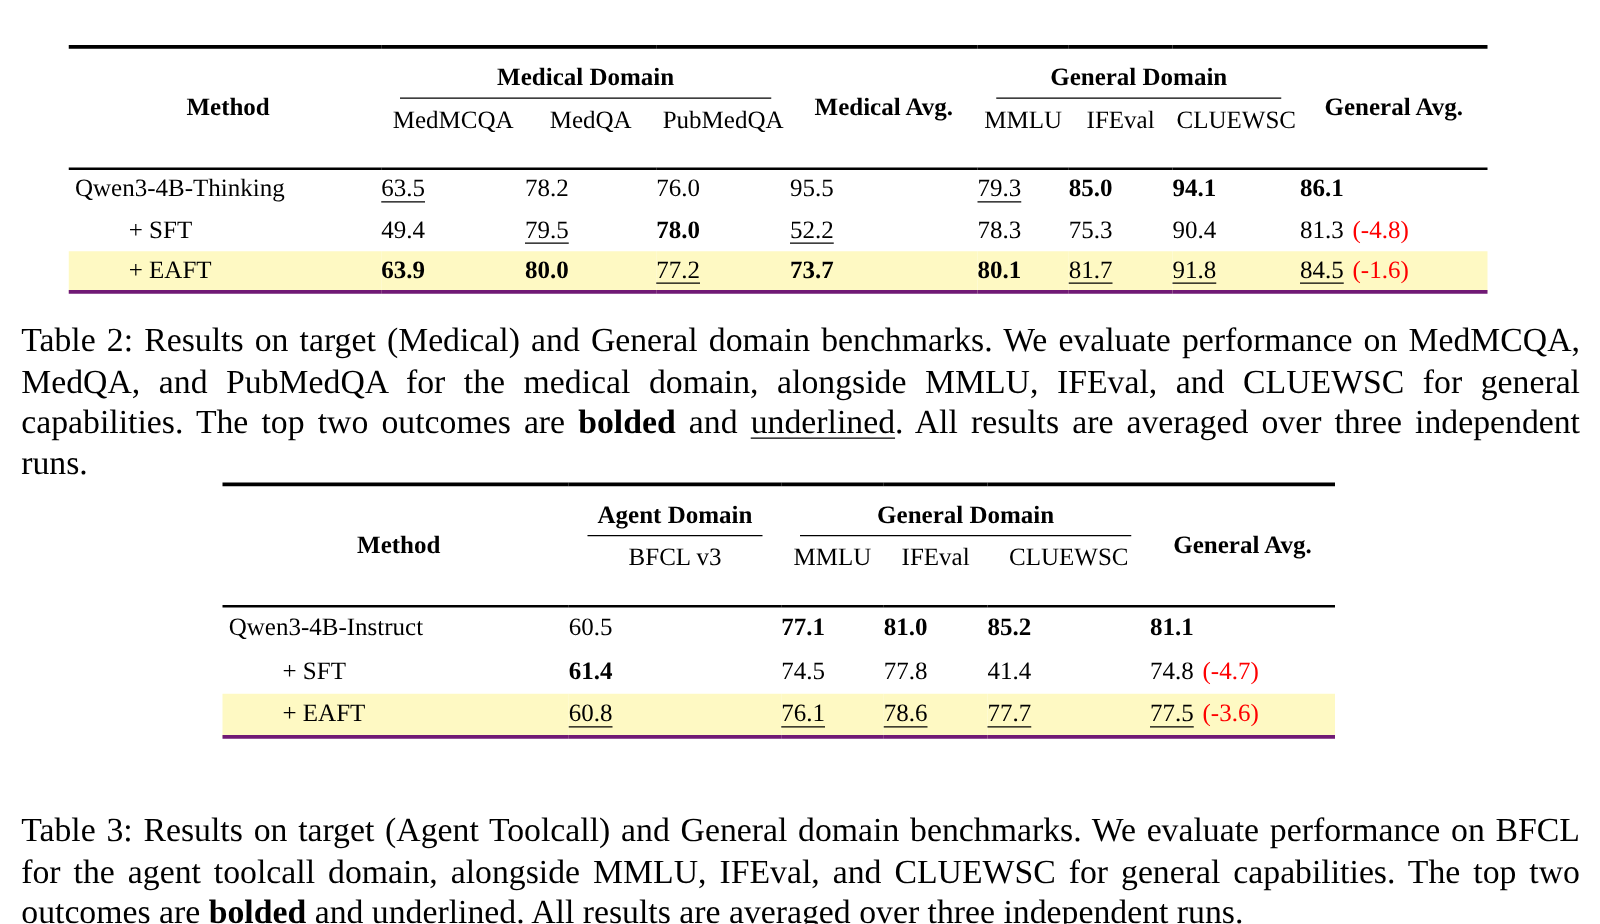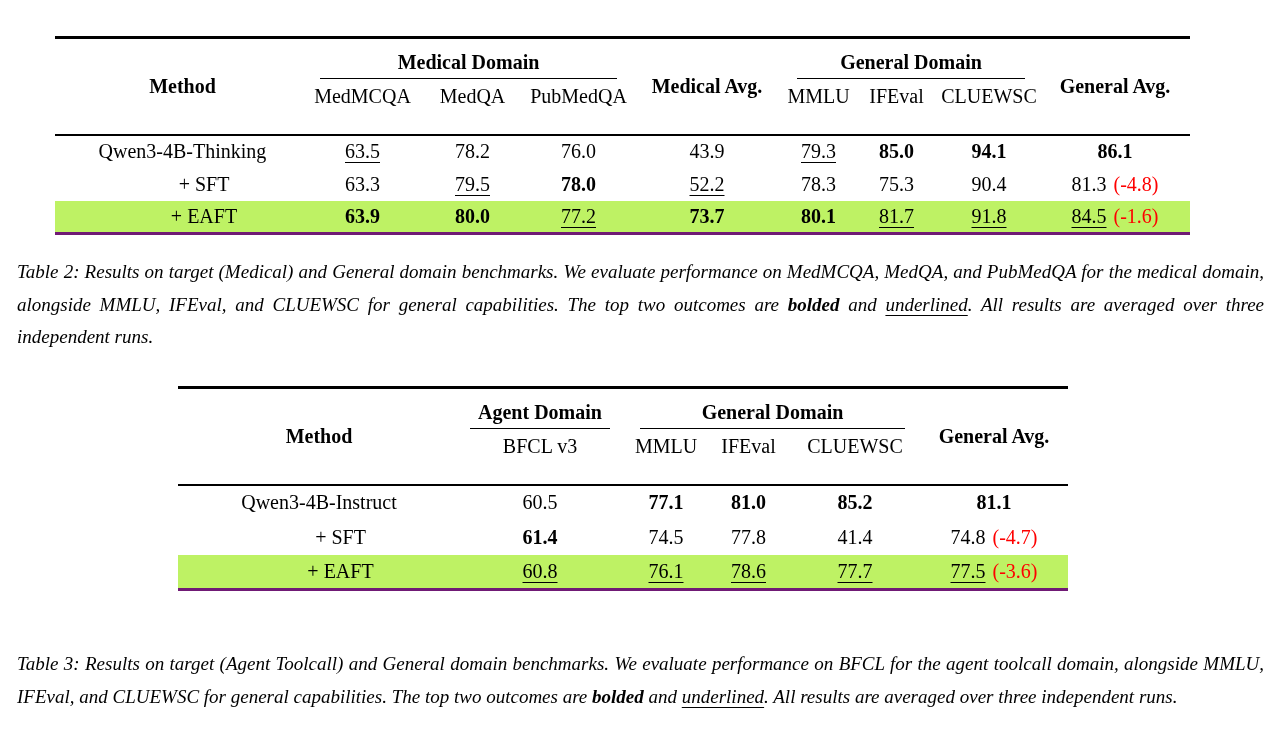--- a/index.html
+++ b/index.html
@@ -27,33 +27,33 @@
   .tbl thead th{vertical-align:middle;text-align:center;}
   .tbl thead tr.subrow th{border-bottom:2px solid #000;vertical-align:bottom;padding-bottom:26px;}
   .tbl thead th[rowspan]{border-bottom:2px solid #000;}
 
   th.method-h{text-align:left;padding-left:5px;font-weight:bold;}
   th.avg-h{font-weight:bold;}
   th.group{vertical-align:top;}
   .glabel{font-weight:bold;text-align:center;padding-top:6px;line-height:24px;}
   .cmidrule{height:0;border-bottom:1.5px solid #000;margin:4px 15px 0 15px;}
 
-  .tbl tbody td{text-align:center;vertical-align:middle;}
+  .tbl tbody td{vertical-align:middle;}
   td.method{text-align:left;padding-left:5px;white-space:nowrap;}
   td.method.indent{padding-left:48px;}
-  tr.highlight td{background:#bef264;}
+  tr.highlight td{background:#fef9c3;}
 
   .bold{font-weight:bold;}
   .underline{text-decoration:underline;text-underline-offset:4px;text-decoration-thickness:1.4px;}
   .delta{color:#fe0000;margin-left:7px;}
   .delta:empty{display:none;margin:0;}
 
   .caption{
     position:absolute;left:17px;width:1247px;margin:0;
-    font-size:19px;line-height:32.5px;text-align:justify;font-style:italic;
+    font-size:27px;line-height:32.5px;text-align:justify;
   }
   .cap2{top:256px;}
   .cap3{top:648px;}
   .caption .u-word{text-decoration:underline;text-underline-offset:3.5px;text-decoration-thickness:1.4px;}
   .caption b{font-weight:bold;}
 </style>
 </head>
 <body>
 
 <div class="page">
@@ -93,29 +93,29 @@
           <th>IFEval</th>
           <th>CLUEWSC</th>
         </tr>
       </thead>
       <tbody>
         <tr>
           <td class="method">Qwen3-4B-Thinking</td>
           <td><span class="val underline">63.5</span></td>
           <td><span class="val">78.2</span></td>
           <td><span class="val">76.0</span></td>
-          <td><span class="val">43.9</span></td>
+          <td><span class="val">95.5</span></td>
           <td><span class="val underline">79.3</span></td>
           <td><span class="val bold">85.0</span></td>
           <td><span class="val bold">94.1</span></td>
           <td><span class="val bold">86.1</span></td>
         </tr>
         <tr>
           <td class="method indent">+ SFT</td>
-          <td><span class="val">63.3</span></td>
+          <td><span class="val">49.4</span></td>
           <td><span class="val underline">79.5</span></td>
           <td><span class="val bold">78.0</span></td>
           <td><span class="val underline">52.2</span></td>
           <td><span class="val">78.3</span></td>
           <td><span class="val">75.3</span></td>
           <td><span class="val">90.4</span></td>
           <td><span class="val">81.3</span><span class="delta">(-4.8)</span></td>
         </tr>
         <tr class="highlight">
           <td class="method indent">+ EAFT</td>

